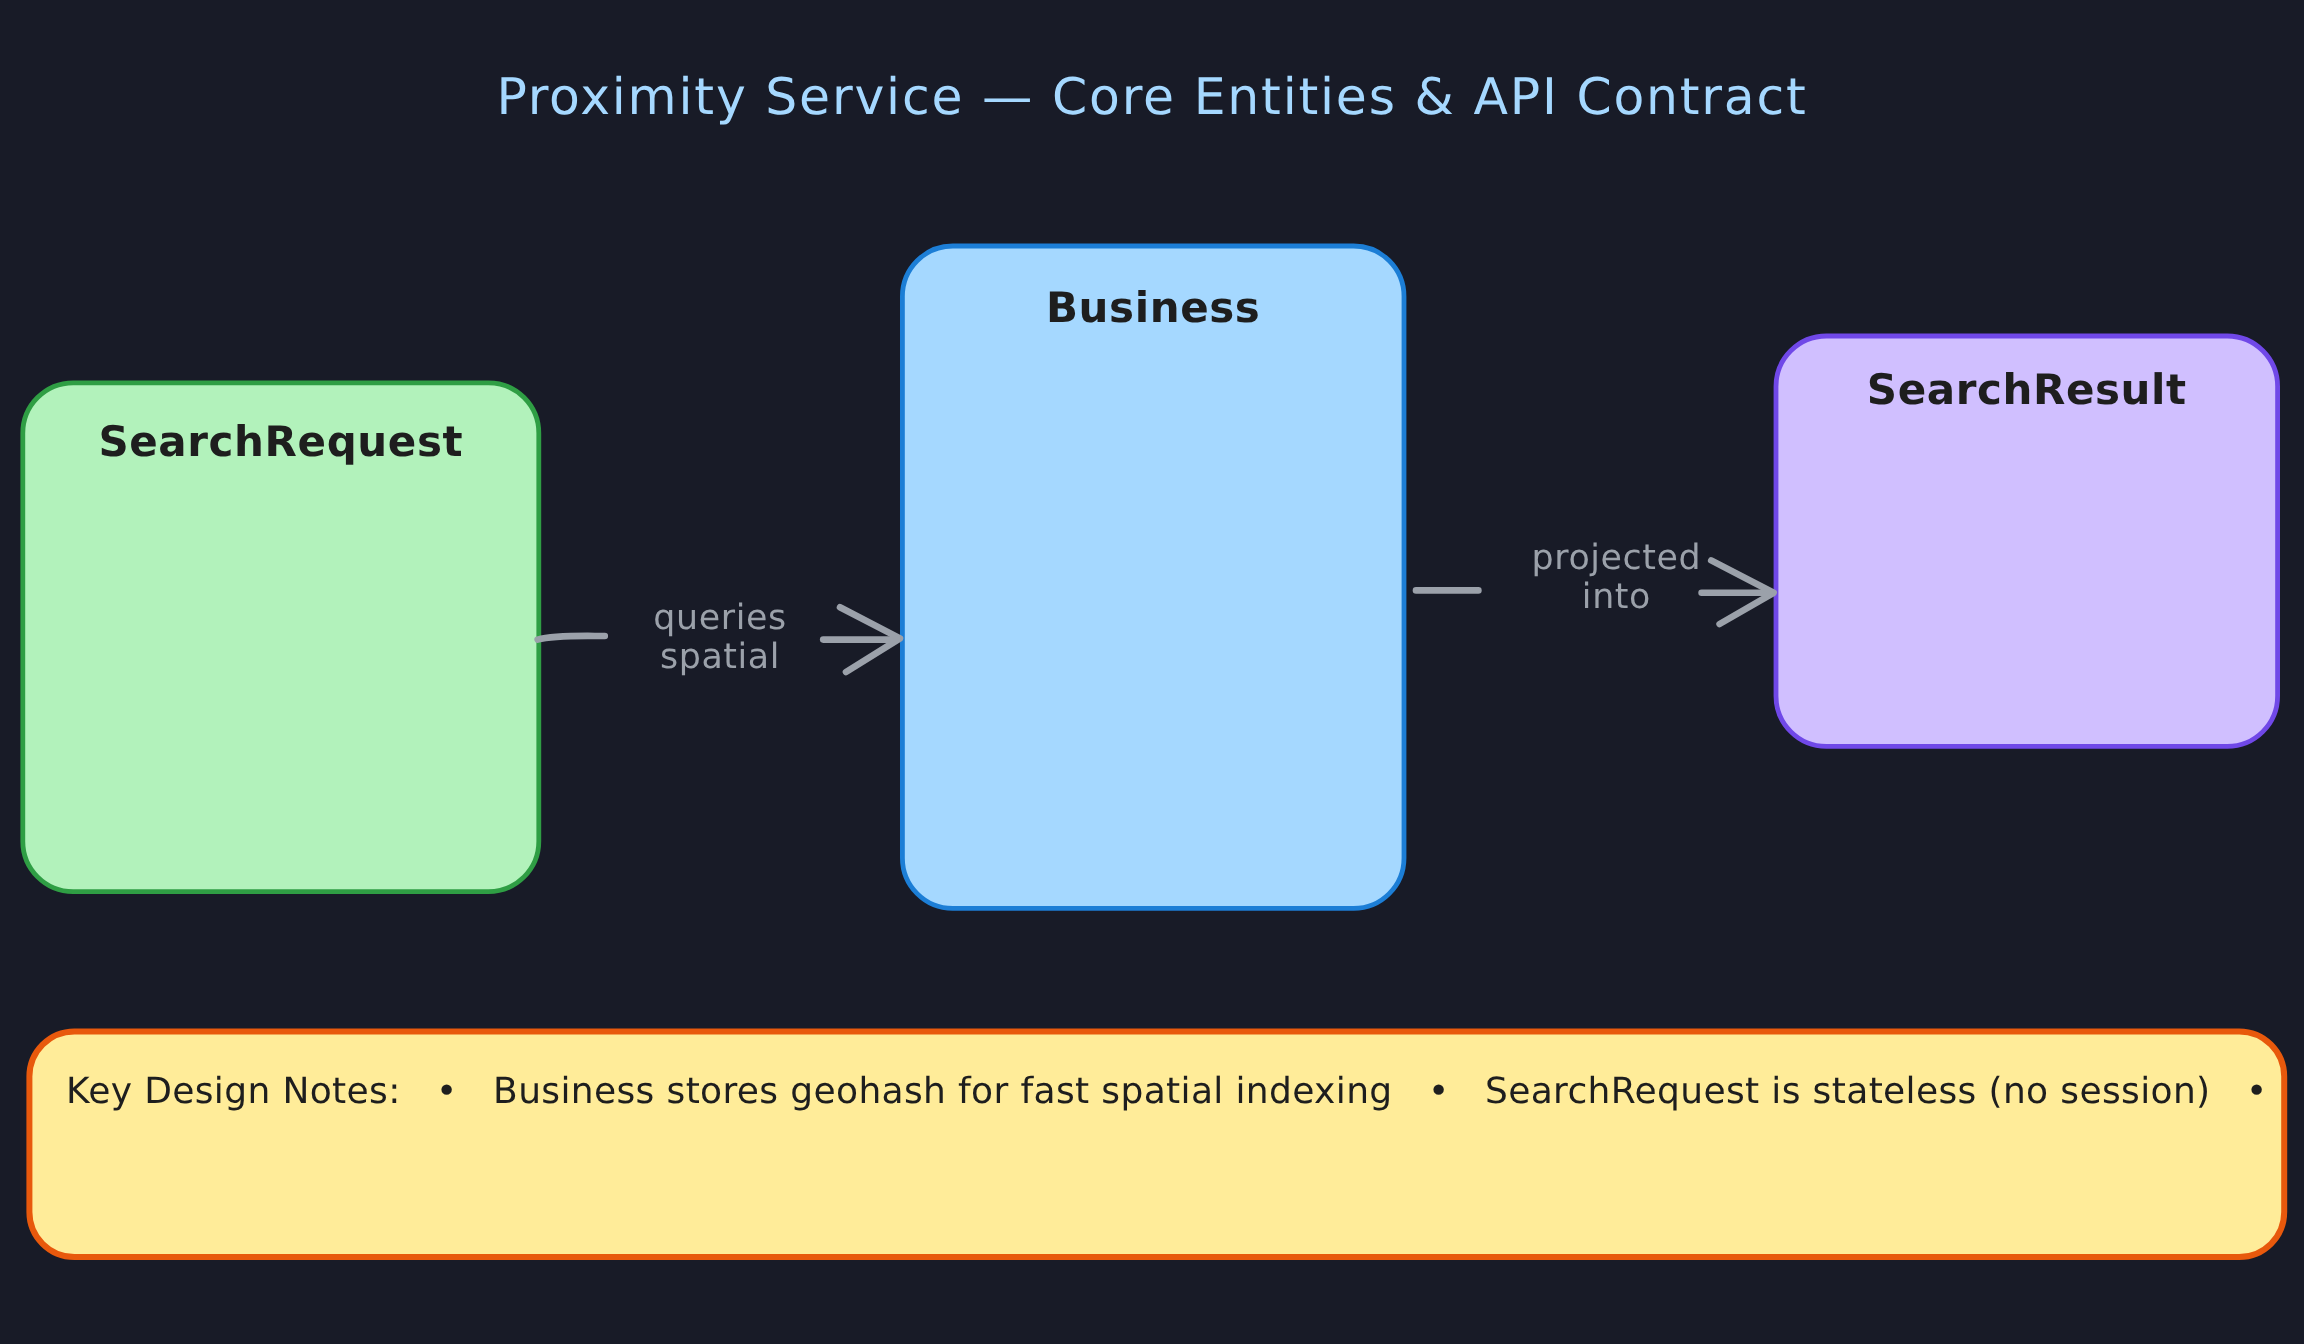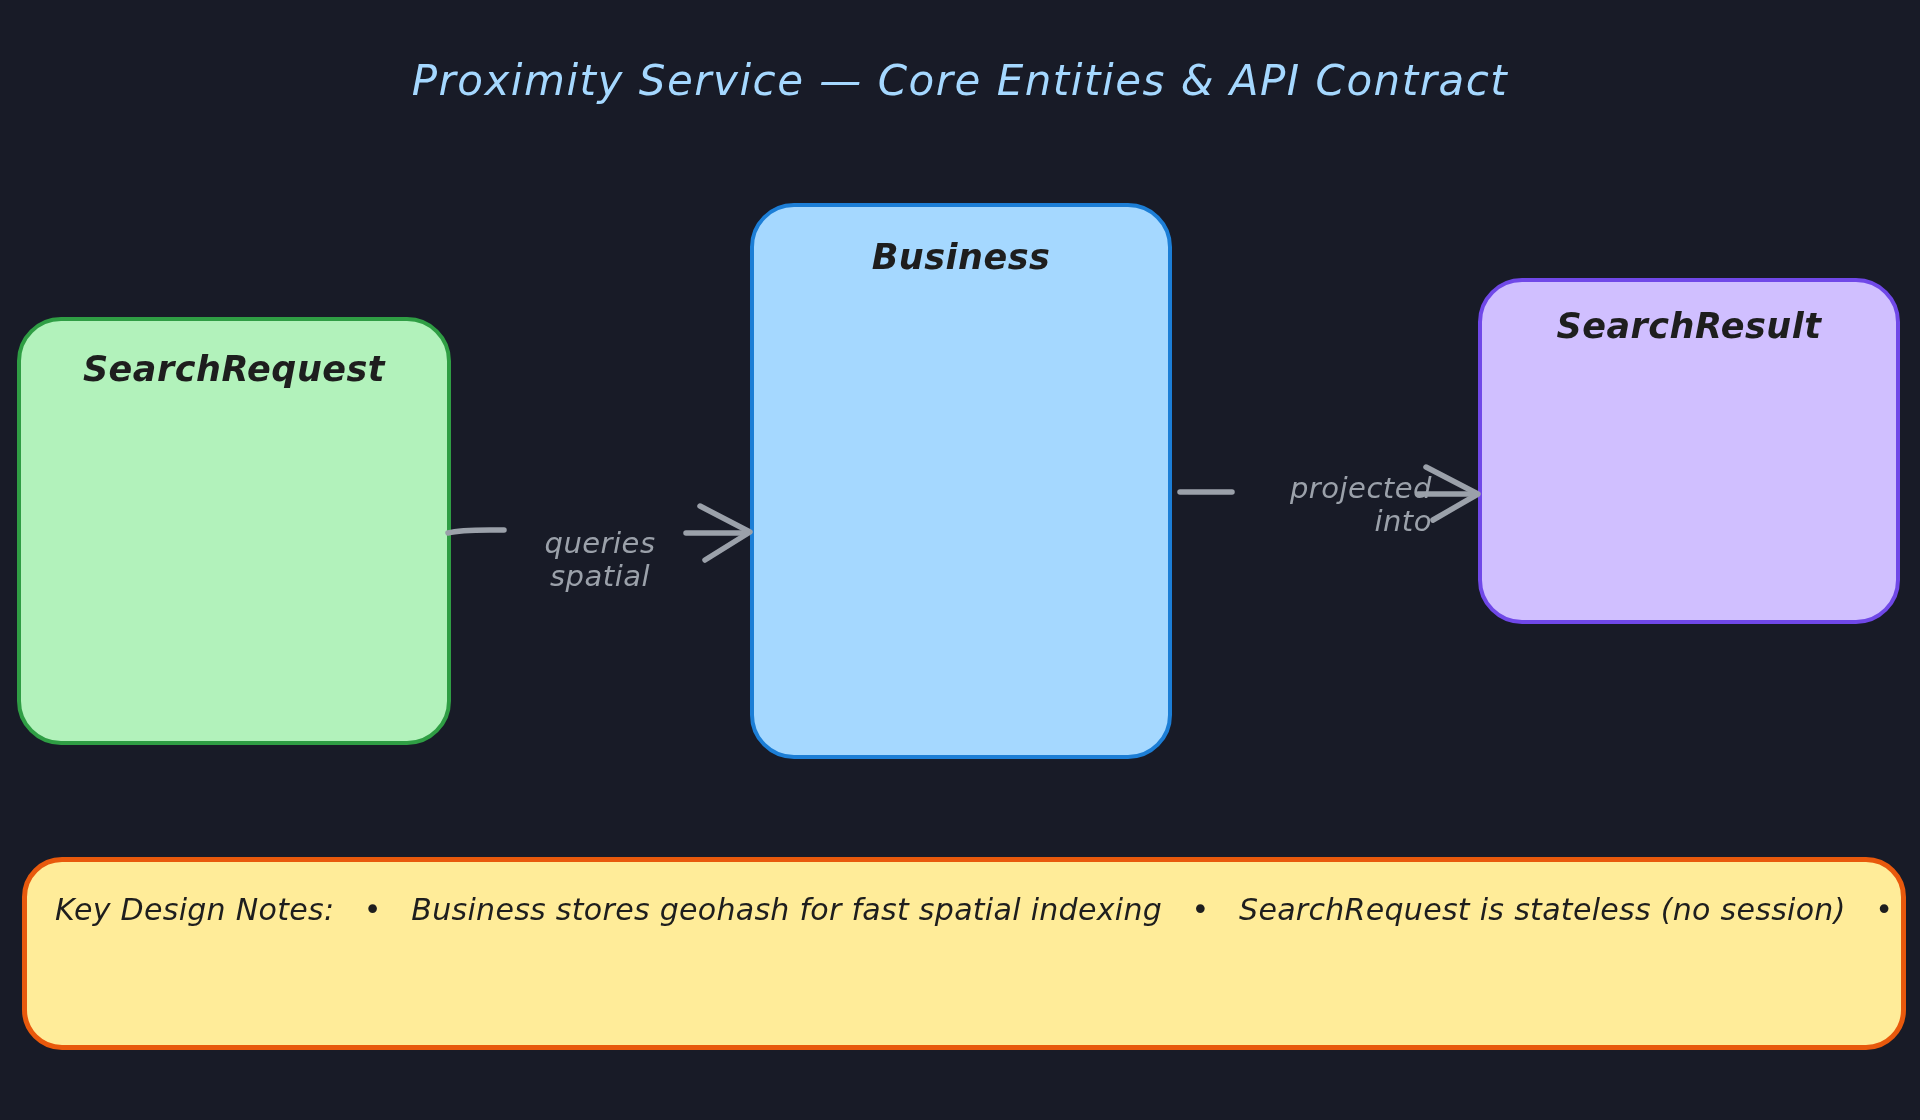--- a/index.html
+++ b/index.html
@@ -5,21 +5,20 @@
   html, body { margin: 0; padding: 0; }
   body {
     width: 1920px; height: 1120px;
     font-family: "DejaVu Sans", sans-serif;
     overflow: hidden;
   }
   .canvas {
     position: relative;
     width: 1920px; height: 1120px;
     background: #181b27;
-    font-style: italic;
   }
   .diagram-title {
     position: absolute;
     left: 0; top: 56px; width: 1920px;
     text-align: center;
     font-size: 42px;
     letter-spacing: 1.5px;
     font-weight: 400;
     color: #a5d8ff;
   }
@@ -51,21 +50,21 @@
   }
   .conn-label {
     position: absolute;
     width: 170px;
     text-align: center;
     font-size: 29px;
     line-height: 33px;
     letter-spacing: 0.5px;
   }
   .conn-label-queries { left: 515px;  top: 498px; }
-  .conn-label-projected { left: 1262px; top: 472px; text-align: right; }
+  .conn-label-projected { left: 1262px; top: 448px; }
   .note-box {
     position: absolute;
     left: 22px; top: 857px;
     width: 1884px; height: 193px;
     box-sizing: border-box;
     border: 5px solid;
     border-radius: 40px;
     overflow: hidden;
   }
   .note-text {
@@ -101,21 +100,21 @@
       <path d="M686,533 L746,533" stroke="#9ba1aa"></path>
       <path d="M700,506 L750,532 L705,560" stroke="#9ba1aa"></path>
     </g>
     <g>
       <path d="M1180,492 L1232,492" stroke="#9ba1aa"></path>
       <path d="M1418,494 L1474,494" stroke="#9ba1aa"></path>
       <path d="M1426,467 L1478,494 L1433,520" stroke="#9ba1aa"></path>
     </g>
   </svg>
 
-  <div class="conn-label conn-label-queries" style="color: rgb(155, 161, 170); margin-top: 29px;">
+  <div class="conn-label conn-label-queries" style="color: rgb(155, 161, 170);">
     <div>queries</div>
     <div>spatial</div>
   </div>
 
   <div class="conn-label conn-label-projected" style="color: rgb(155, 161, 170);">
     <div>projected</div>
     <div>into</div>
   </div>
 
   <div class="note-box" style="background: rgb(255, 236, 153); border-color: rgb(232, 89, 12);">

